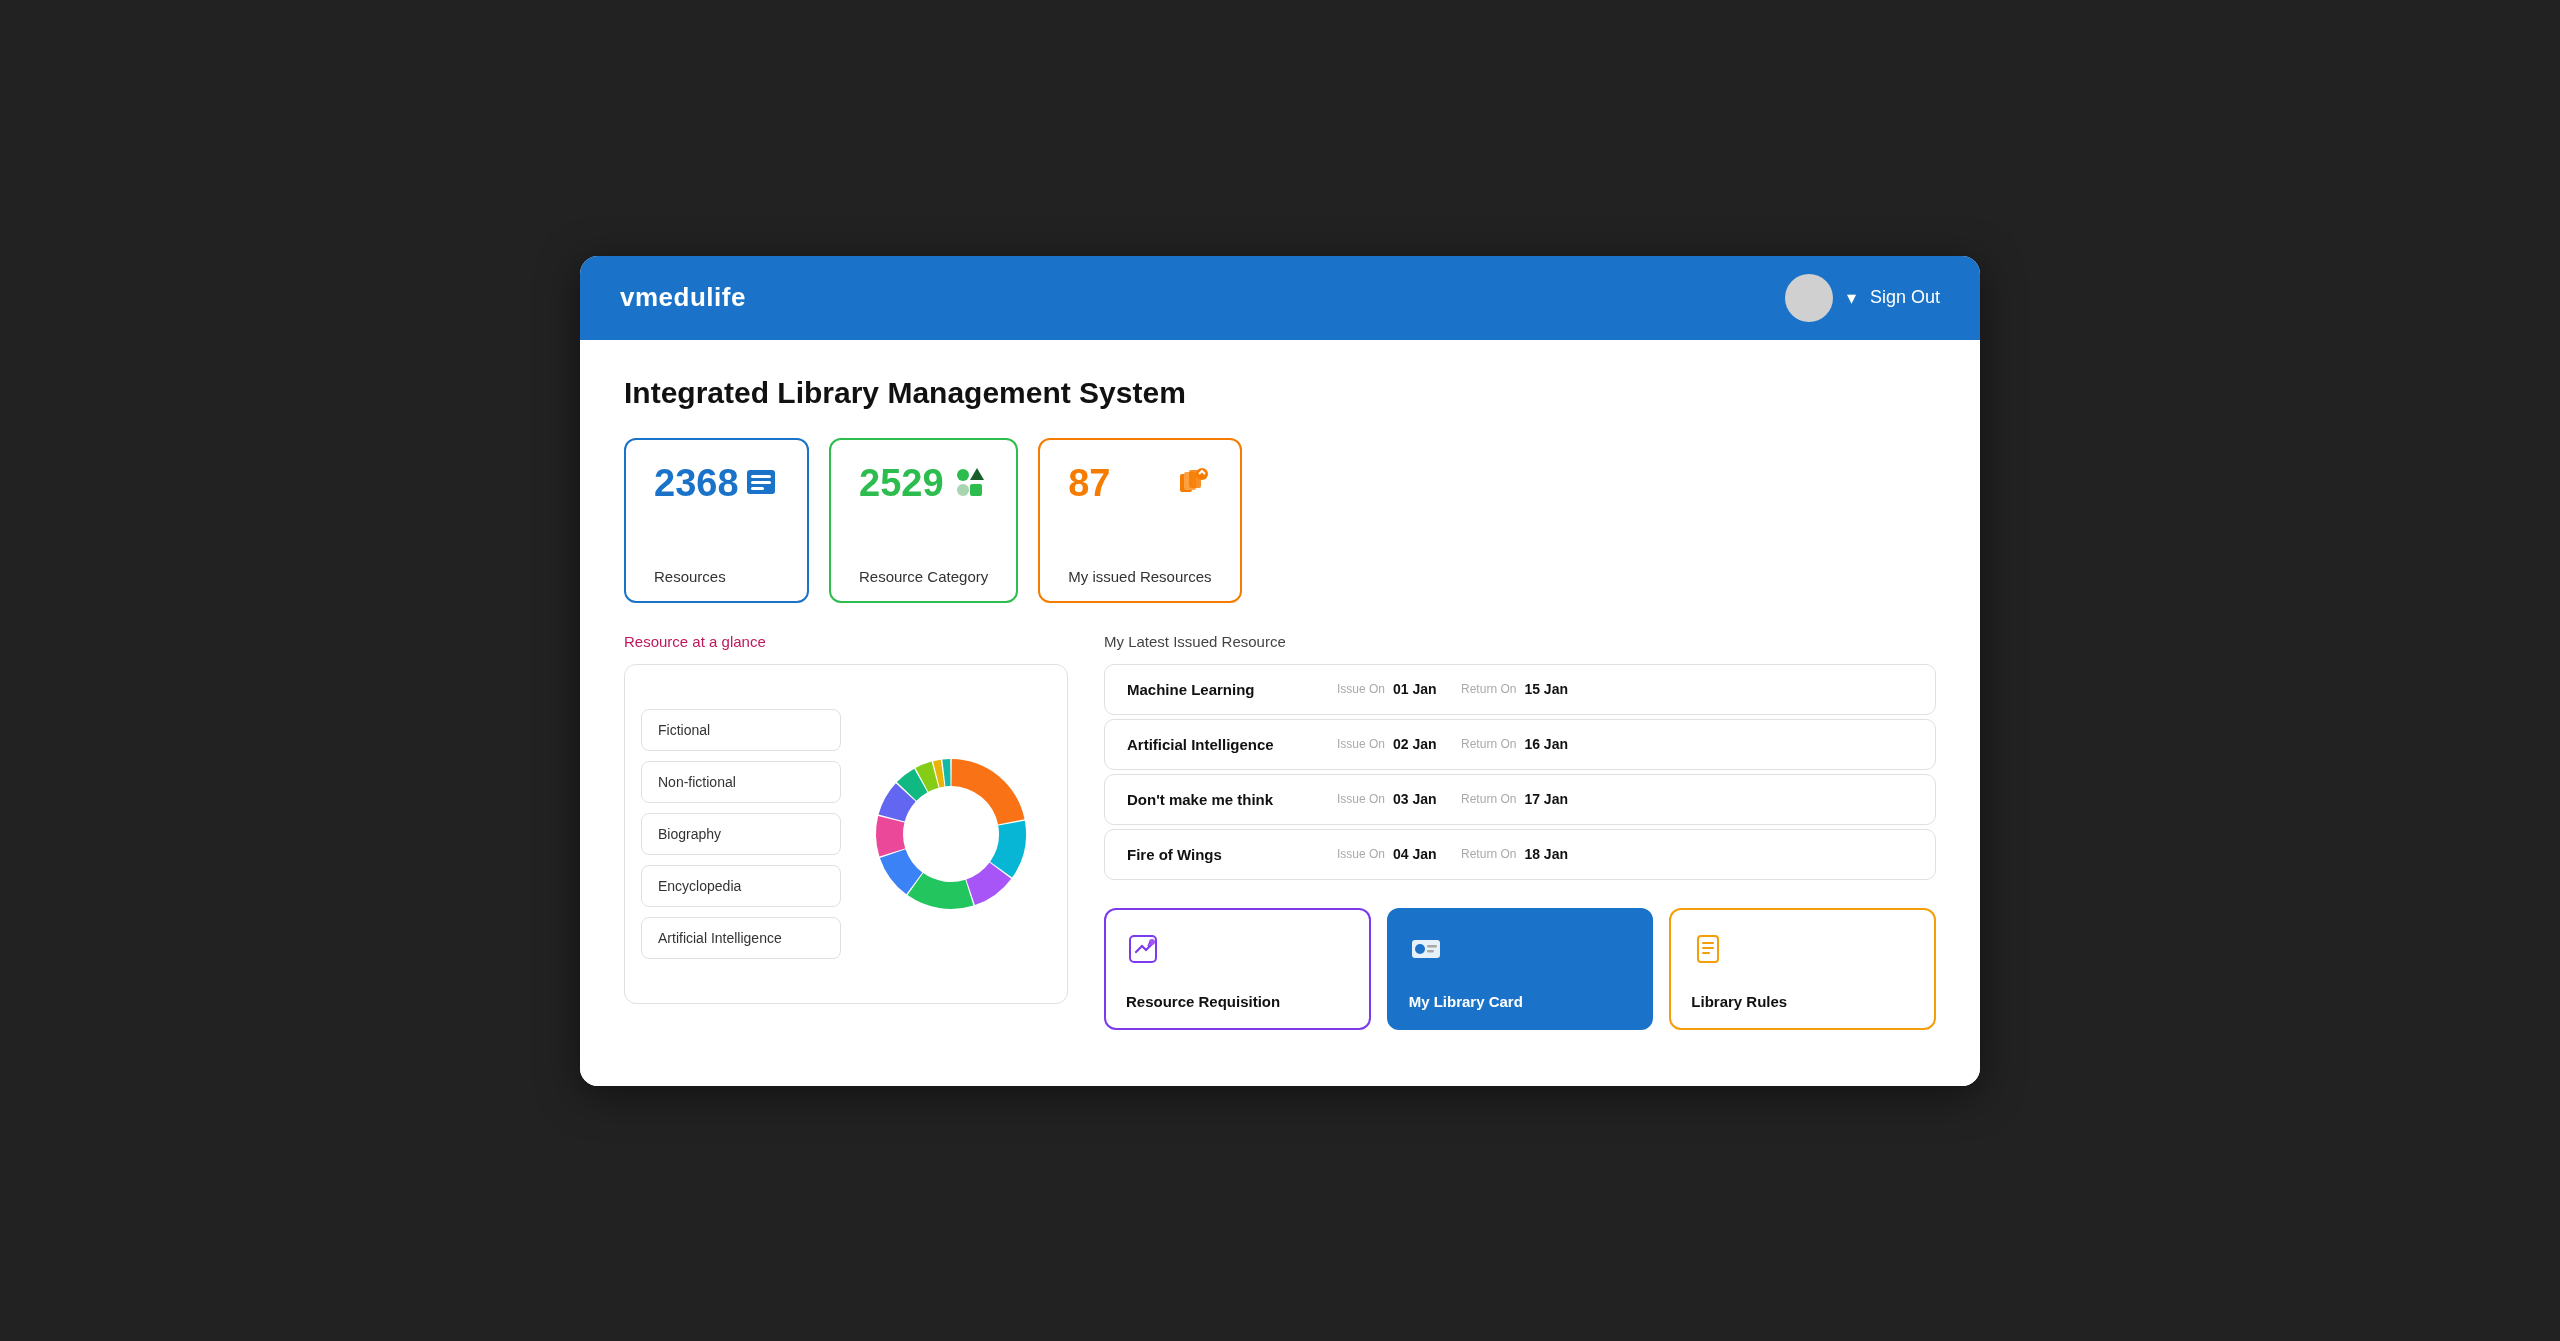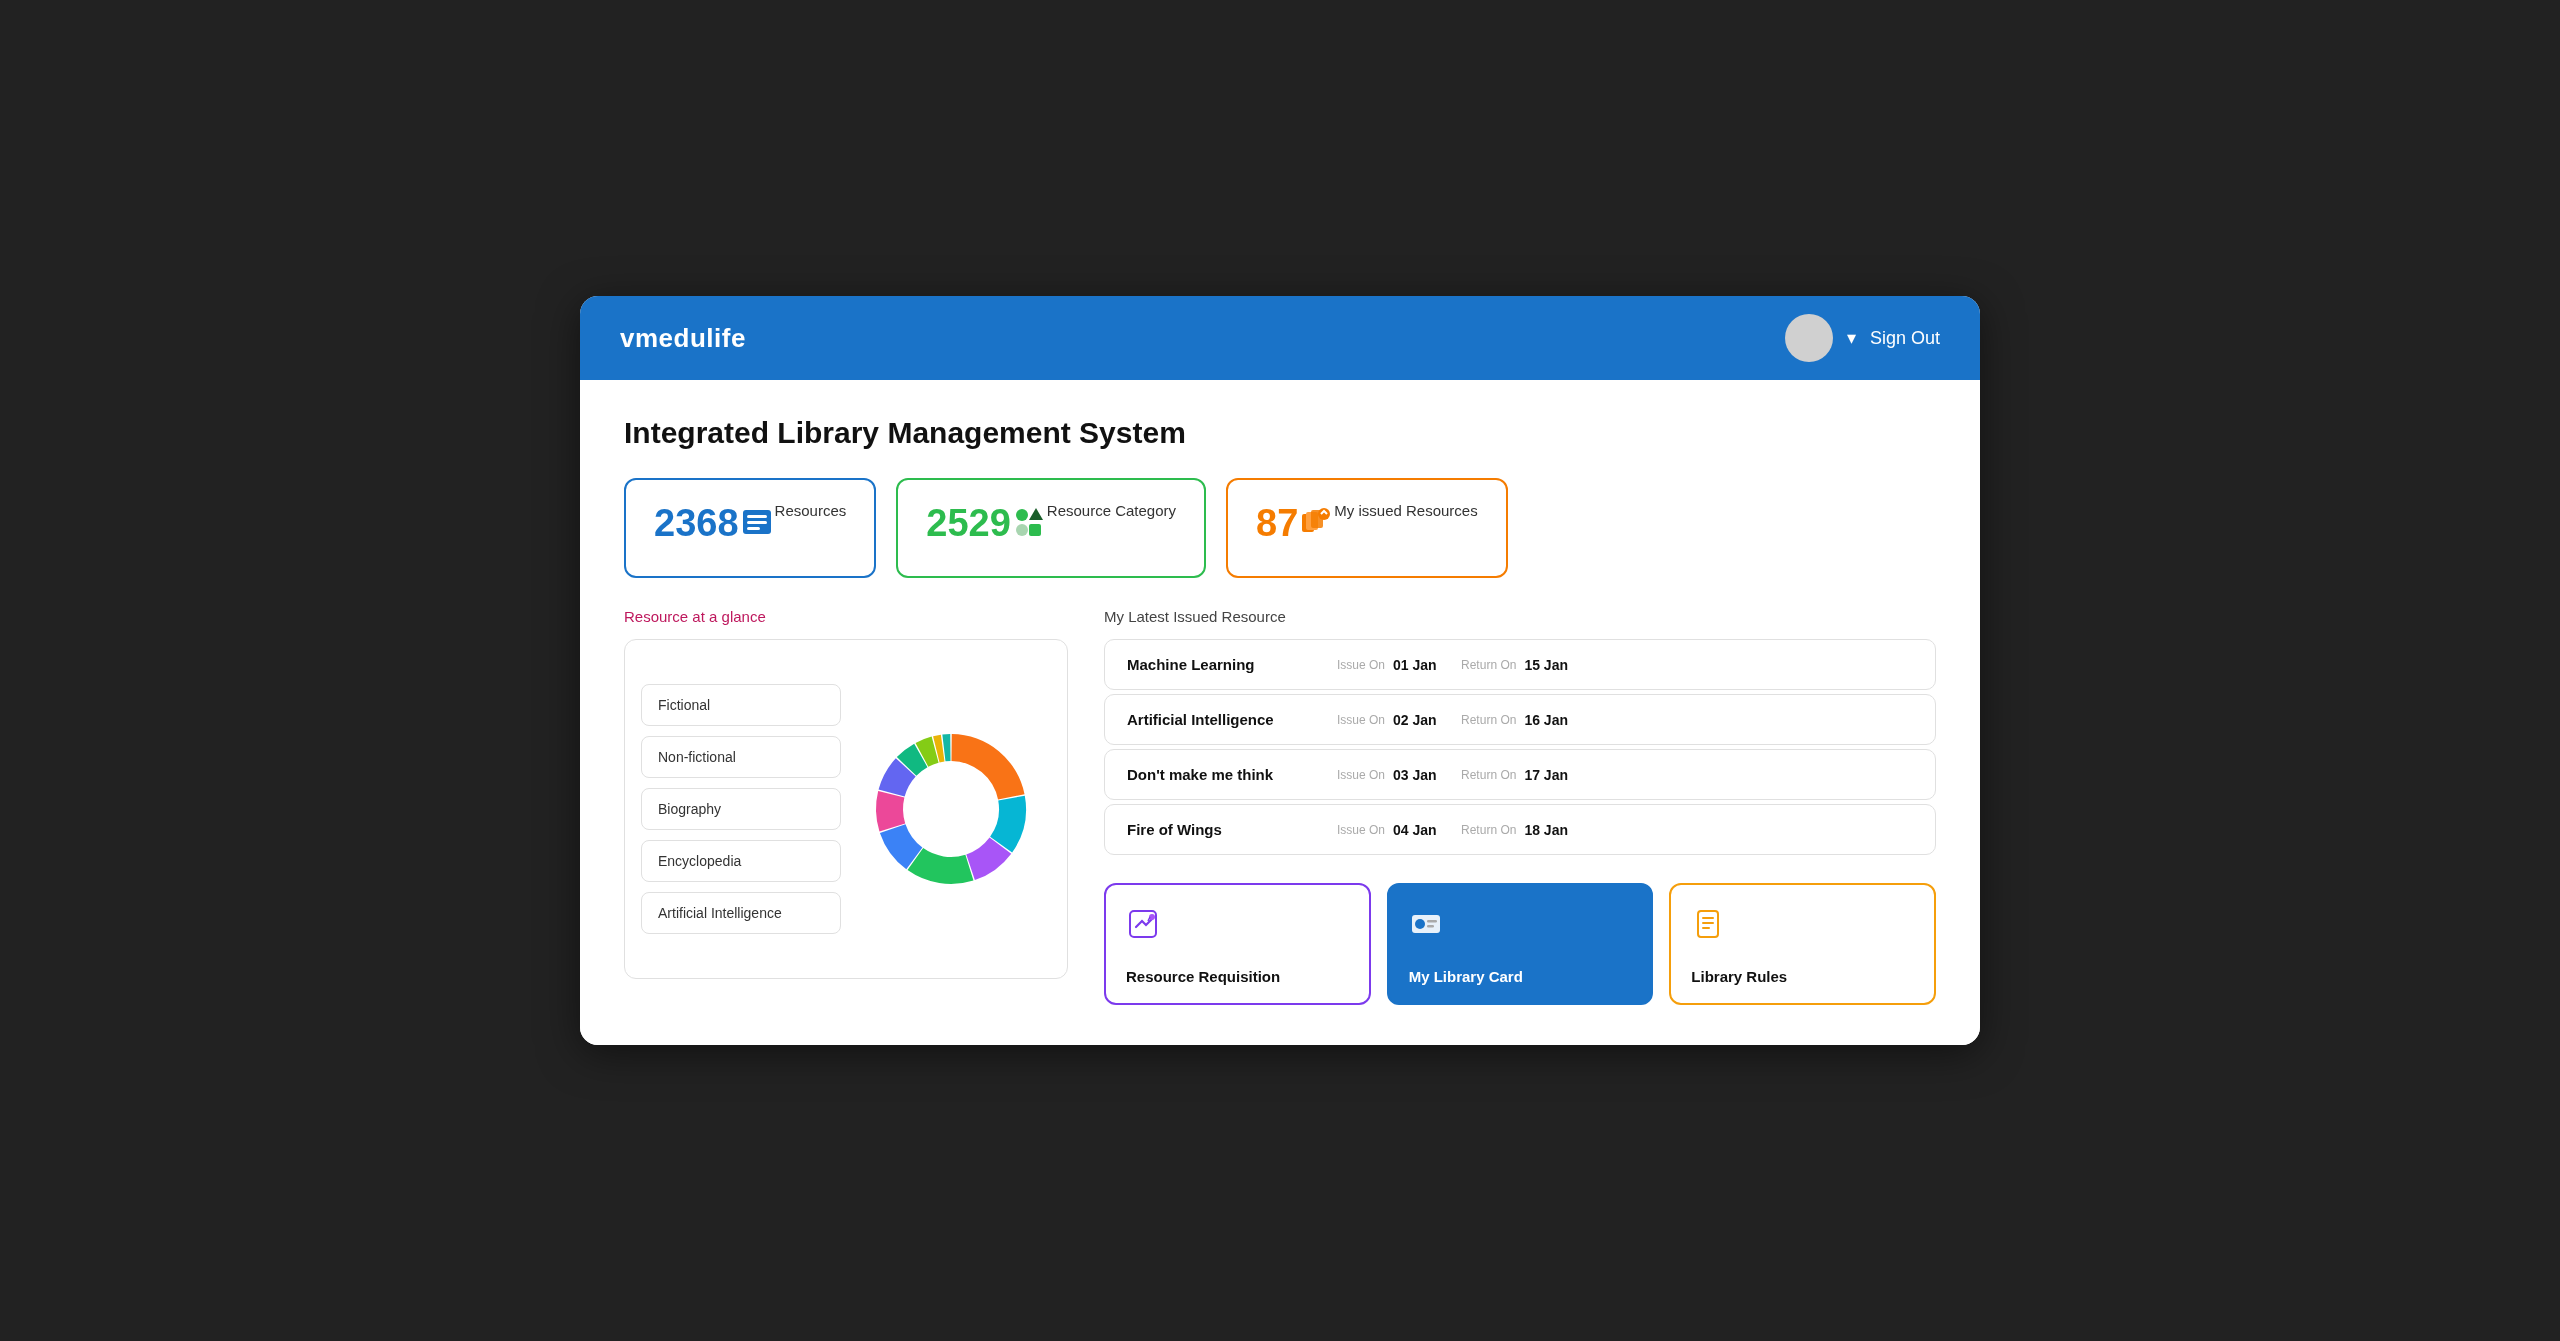--- a/index.html
+++ b/index.html
@@ -51,42 +51,43 @@
       color: white;
       font-size: 18px;
       font-weight: 500;
       background: none;
       border: none;
       cursor: pointer;
     }
     
     .main {
       background: white;
-      padding: 36px 44px 40px 44px;
+      padding: 36px 44px 56px 44px;
     }
     .page-title {
       font-size: 30px;
       font-weight: 800;
       color: #111;
       margin-bottom: 28px;
     }
     
     .stat-cards {
       display: flex;
       gap: 20px;
       margin-bottom: 30px;
     }
     .stat-card {
       border: 2px solid;
       border-radius: 12px;
       padding: 22px 28px 16px 28px;
       display: flex;
-      flex-direction: row;
+      flex-direction: column;
       min-width: 185px;
       position: relative;
+      gap: 48px;
     }
     .stat-card.blue { border-color: #1a73c8; }
     .stat-card.green { border-color: #2dbc4e; }
     .stat-card.orange { border-color: #f57c00; }
     .stat-card-top {
       display: flex;
       align-items: flex-start;
       justify-content: space-between;
       margin-bottom: 12px;
     }

